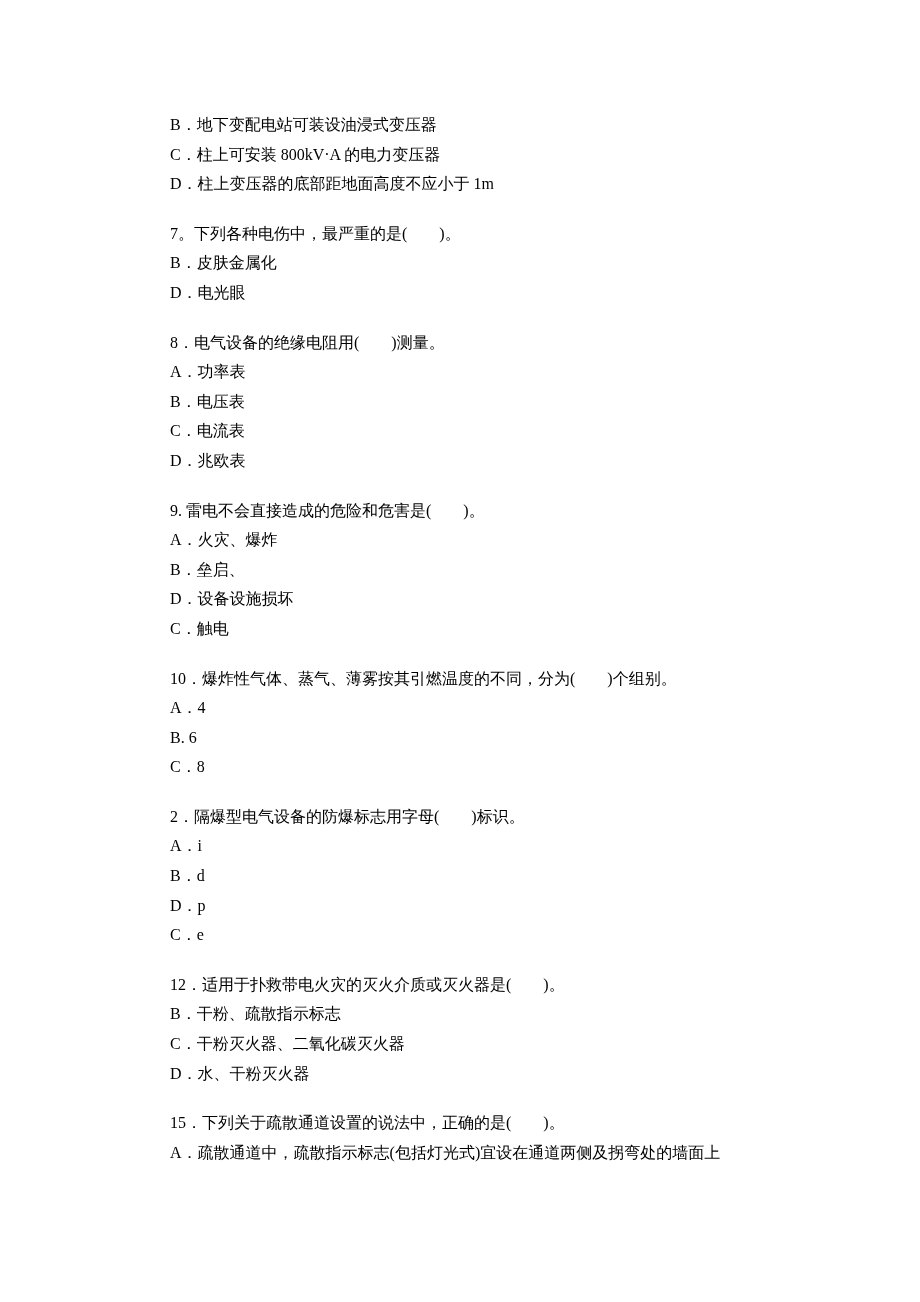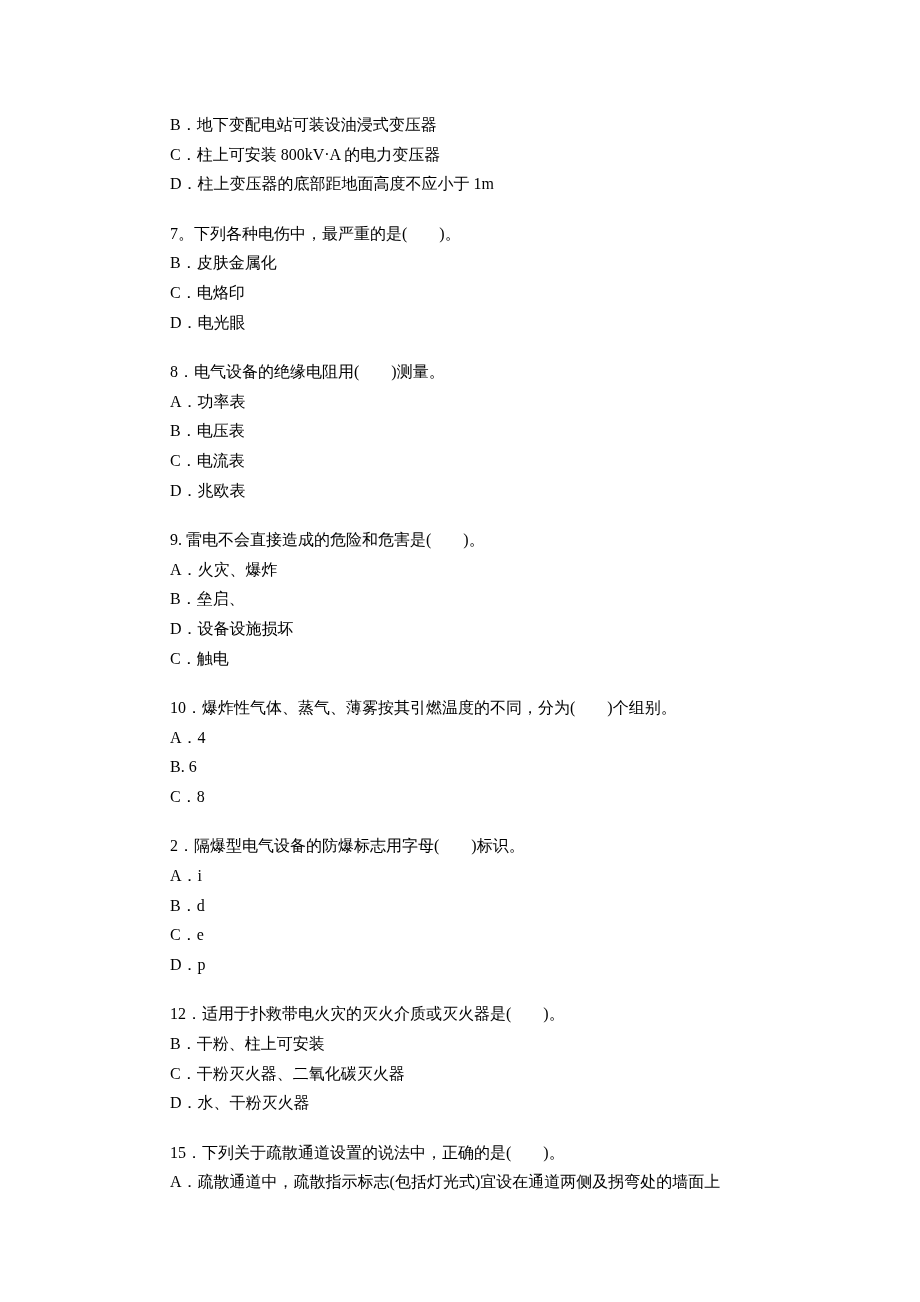--- a/index.html
+++ b/index.html
@@ -31,21 +31,20 @@
 
   <div class="block">
     <div class="line">B．地下变配电站可装设油浸式变压器</div>
     <div class="line">C．柱上可安装 800kV·A 的电力变压器</div>
     <div class="line">D．柱上变压器的底部距地面高度不应小于 1m</div>
   </div>
 
   <div class="block">
     <div class="line">7。下列各种电伤中，最严重的是(　　)。</div>
     <div class="line">B．皮肤金属化</div>
-    <div class="line">C．电烙印</div>
     <div class="line">D．电光眼</div>
   </div>
 
   <div class="block">
     <div class="line">8．电气设备的绝缘电阻用(　　)测量。</div>
     <div class="line">A．功率表</div>
     <div class="line">B．电压表</div>
     <div class="line">C．电流表</div>
     <div class="line">D．兆欧表</div>
   </div>
@@ -62,27 +61,27 @@
     <div class="line">10．爆炸性气体、蒸气、薄雾按其引燃温度的不同，分为(　　)个组别。</div>
     <div class="line">A．4</div>
     <div class="line">B. 6</div>
     <div class="line">C．8</div>
   </div>
 
   <div class="block">
     <div class="line">2．隔爆型电气设备的防爆标志用字母(　　)标识。</div>
     <div class="line">A．i</div>
     <div class="line">B．d</div>
+    <div class="line">D．p</div>
     <div class="line">C．e</div>
-    <div class="line">D．p</div>
   </div>
 
   <div class="block">
     <div class="line">12．适用于扑救带电火灾的灭火介质或灭火器是(　　)。</div>
-    <div class="line">B．干粉、柱上可安装</div>
+    <div class="line">B．干粉、疏散指示标志</div>
     <div class="line">C．干粉灭火器、二氧化碳灭火器</div>
     <div class="line">D．水、干粉灭火器</div>
   </div>
 
   <div class="block">
     <div class="line">15．下列关于疏散通道设置的说法中，正确的是(　　)。</div>
     <div class="line">A．疏散通道中，疏散指示标志(包括灯光式)宜设在通道两侧及拐弯处的墙面上</div>
   </div>
 
 </div>

